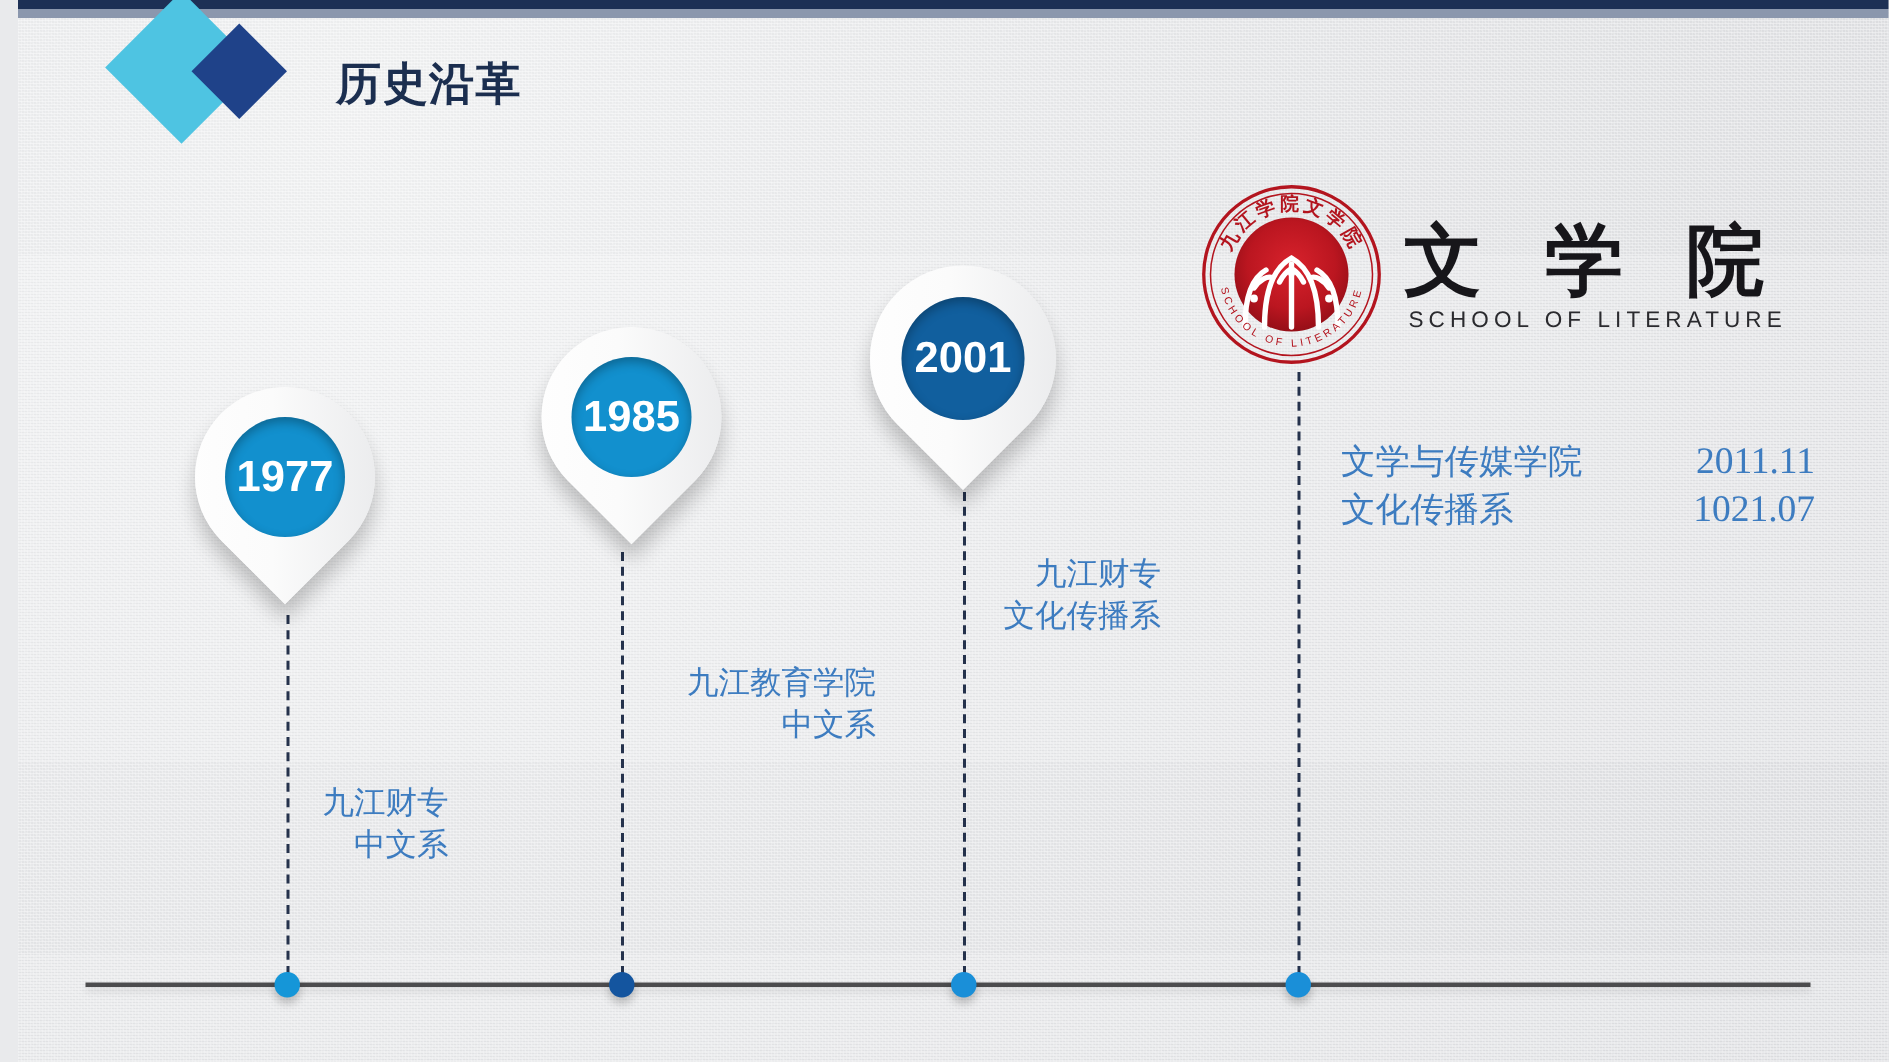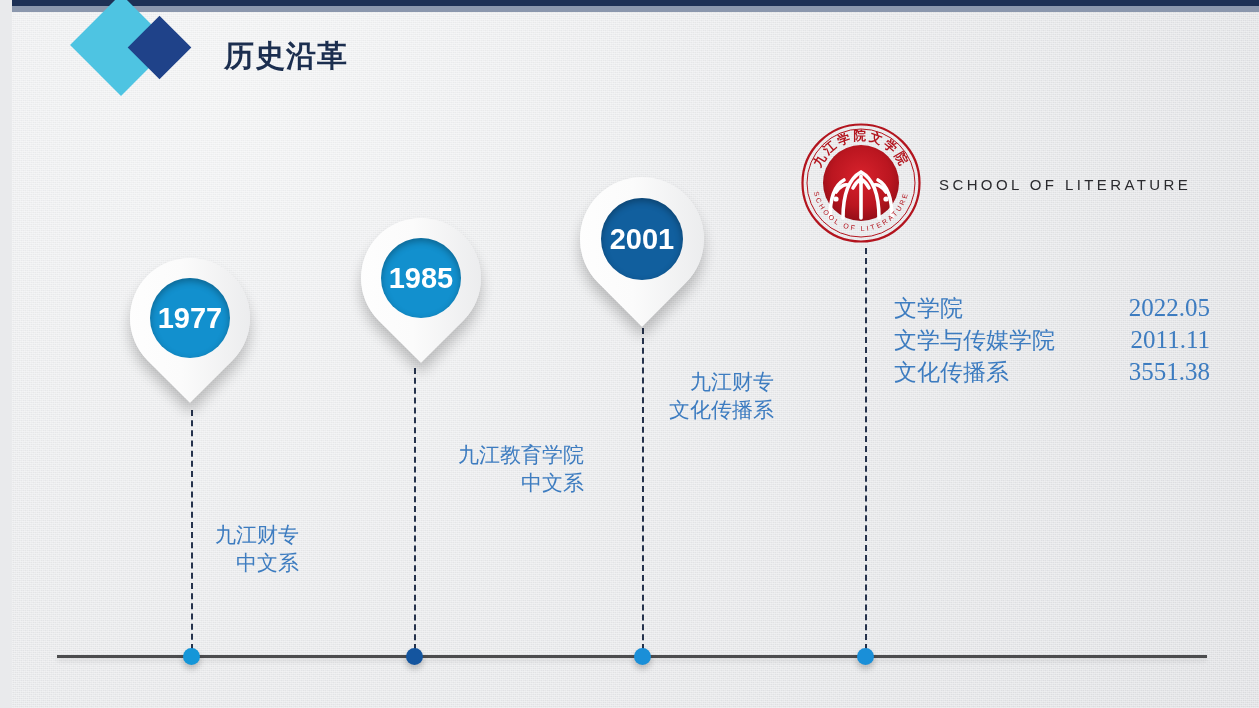--- a/index.html
+++ b/index.html
@@ -188,32 +188,29 @@
         <text font-size="12.5" font-weight="bold" fill="#b3141e" letter-spacing="2.5" font-family="'DejaVu Sans','Liberation Sans',sans-serif">
           <textPath href="#arcTop" startOffset="50%" text-anchor="middle">九江学院文学院</textPath>
         </text>
         <text font-size="7" fill="#b3141e" letter-spacing="2.3" font-family="'Liberation Sans','DejaVu Sans',sans-serif">
           <textPath href="#arcBot" startOffset="50%" text-anchor="middle">SCHOOL OF LITERATURE</textPath>
         </text>
       </svg>
     </div>
 
     <div id="logo-wordmark">
+      <div id="logo-cn">文 学 院</div>
       <div id="logo-en">SCHOOL OF LITERATURE</div>
     </div>
   </div>
 
   <div id="history-list">
-    <div class="hist-row">
-      <span class="hist-name">文学院</span>
-      <span class="hist-date">2022.05</span>
-    </div>
     <div class="hist-row">
       <span class="hist-name">文学与传媒学院</span>
       <span class="hist-date">2011.11</span>
     </div>
     <div class="hist-row">
       <span class="hist-name">文化传播系</span>
-      <span class="hist-date">3551.38</span>
+      <span class="hist-date">1021.07</span>
     </div>
   </div>
 
 </div>
 
 </body></html>

